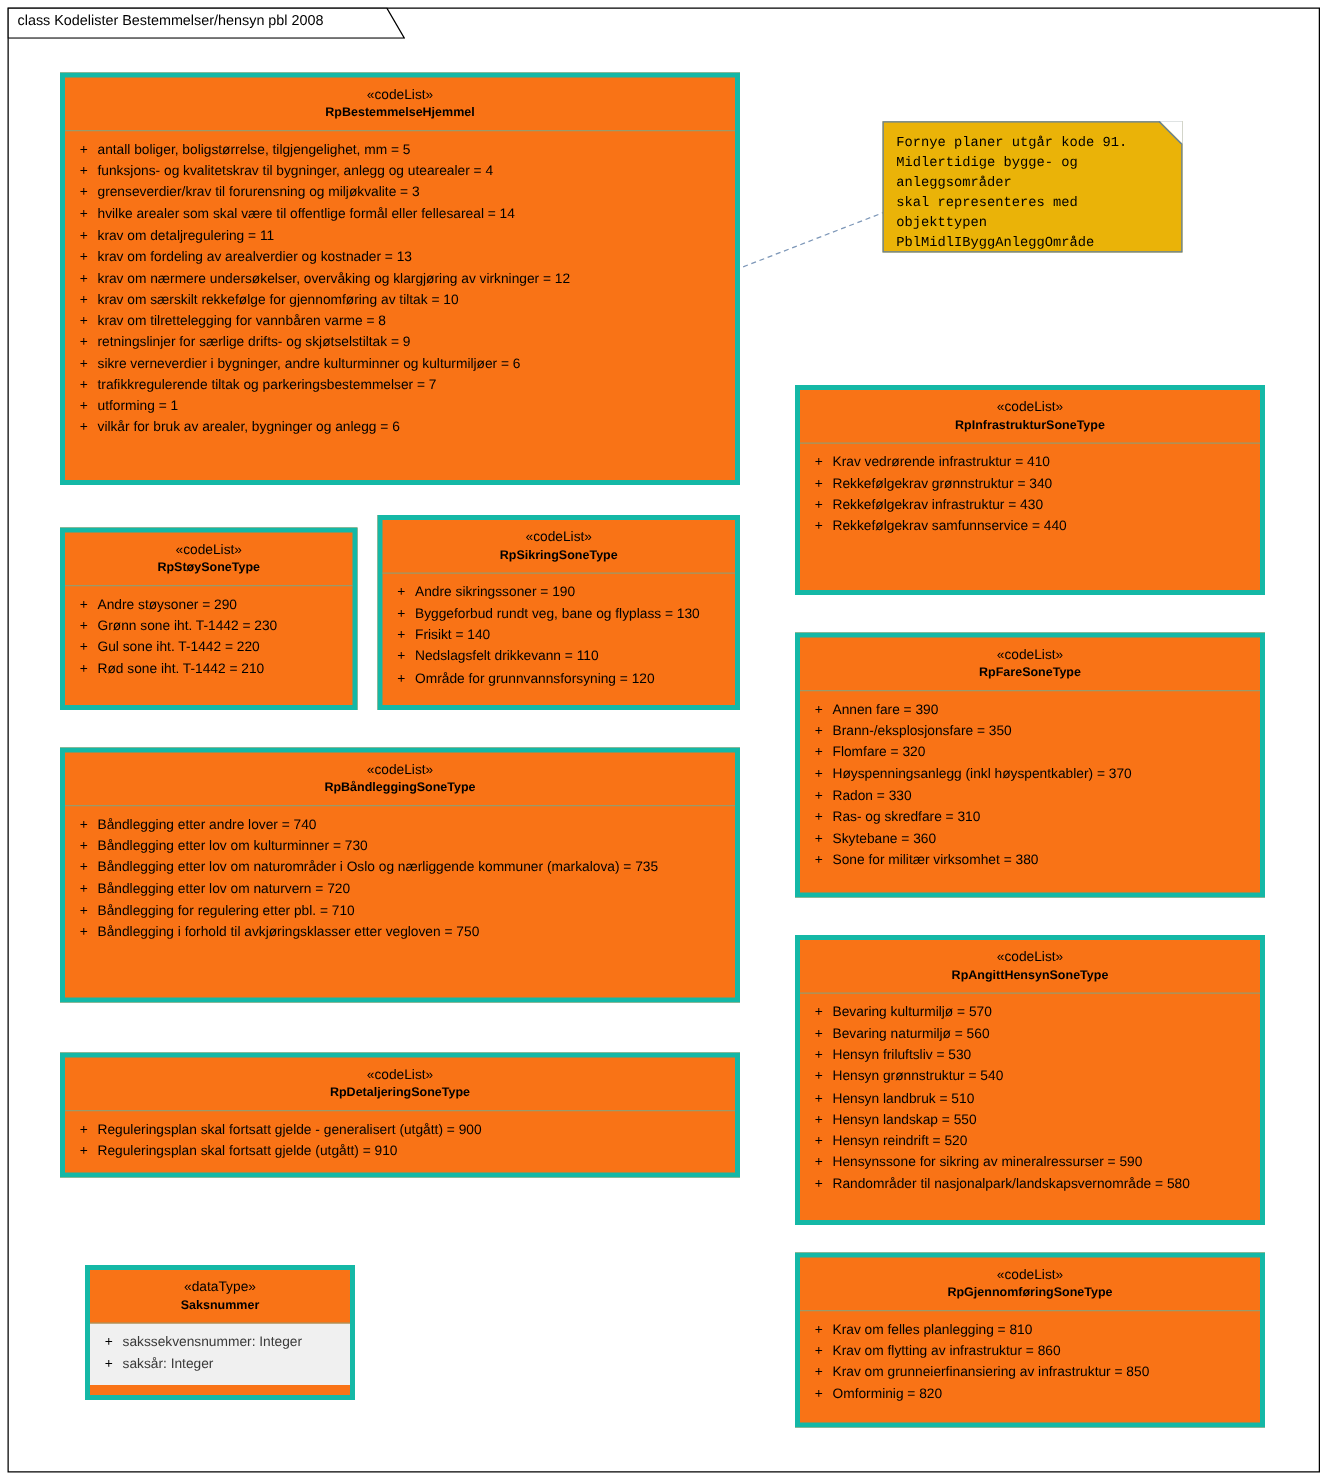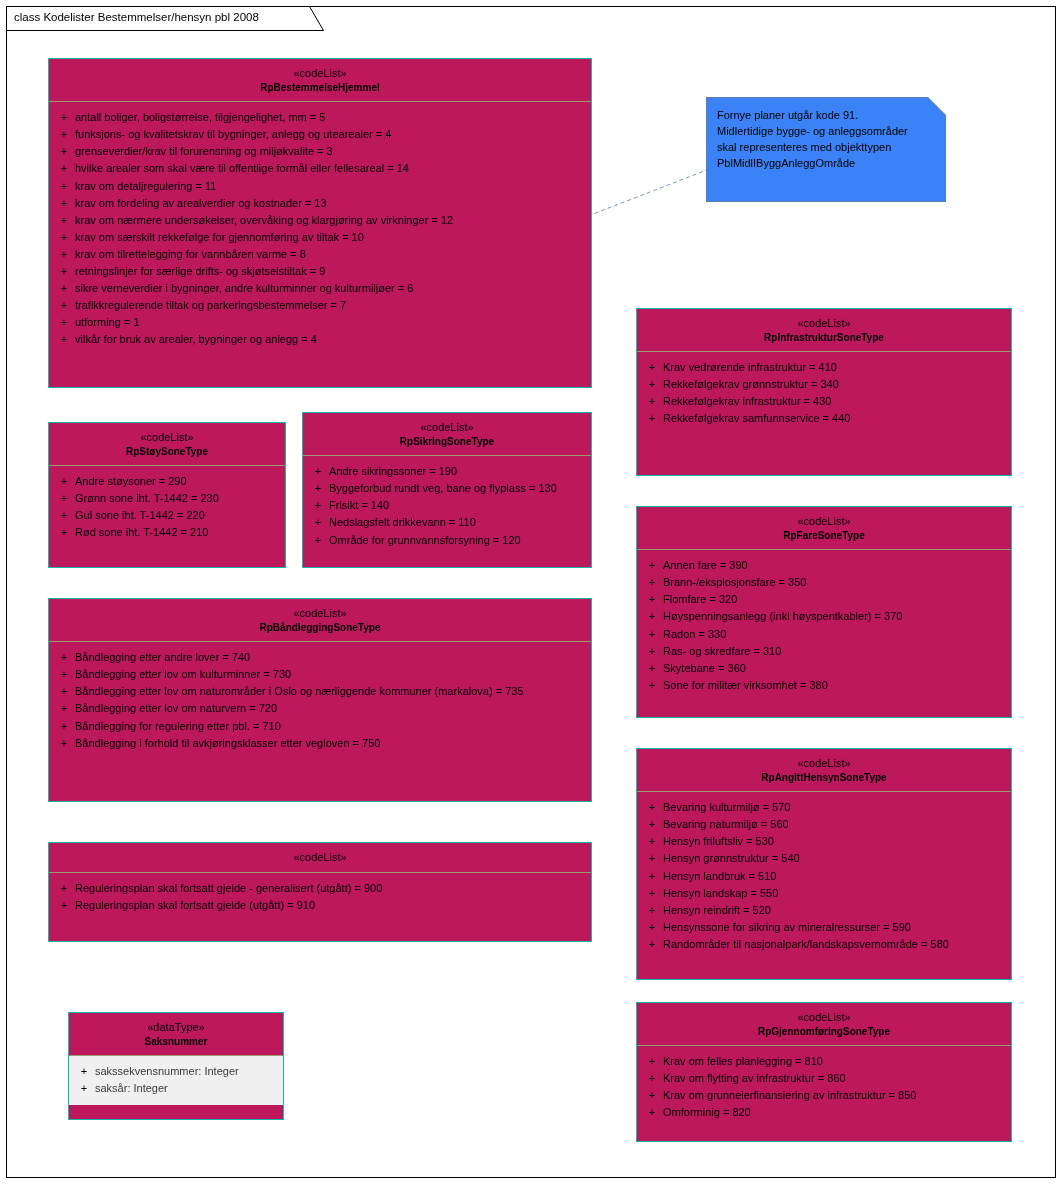--- a/index.html
+++ b/index.html
@@ -30,22 +30,22 @@
   .frame-tab-shape {
     position: absolute;
     left: 6px;
     top: 6px;
     width: 318px;
     height: 25px;
   }
   
   .uml {
     position: absolute;
-    background: #be185d;
-    border: 1px solid #14b8a6;
+    background: #f97316;
+    border: 4px solid #14b8a6;
     box-sizing: border-box;
   }
   .uml .head {
     padding: 7px 6px 7px 6px;
     text-align: center;
     line-height: 1.35;
   }
   .uml .stereo {
     font-size: 11px;
     color: #000000;
@@ -81,27 +81,28 @@
     flex: 1 1 auto;
   }
   .dt .body {
     background: #f0f0f0;
   }
   .dt .attr .txt { color: #3a3a3a; }
 
   
   .note {
     position: absolute;
-    background: #3b82f6;
+    background: #eab308;
     border: 1px solid #5b7fa6;
     box-sizing: border-box;
     font-size: 11px;
     color: #000000;
     line-height: 1.45;
     padding: 10px 10px 8px 10px;
+    font-family: Liberation Mono, monospace;
   }
   .note-corner-cut {
     position: absolute;
     right: -1px;
     top: -1px;
     width: 0;
     height: 0;
     border-left: 18px solid transparent;
     border-top: 18px solid #ffffff;
   }
@@ -179,21 +180,21 @@
       <div class="attr">
           <span class="vis">+</span>
           <span class="txt">trafikkregulerende tiltak og parkeringsbestemmelser  = 7</span>
         </div>
       <div class="attr">
           <span class="vis">+</span>
           <span class="txt">utforming = 1</span>
         </div>
       <div class="attr">
           <span class="vis">+</span>
-          <span class="txt">vilkår for bruk av arealer, bygninger og anlegg = 4</span>
+          <span class="txt">vilkår for bruk av arealer, bygninger og anlegg = 6</span>
         </div>
     </div>
   </div>
 
   <div class="note" style="left:706px; top:97px; width:240px; height:105px;">
     <div class="note-corner-cut"></div>
     <svg style="position:absolute;right:-1px;top:-1px;width:19px;height:19px;" viewBox="0 0 19 19">
       <path d="M0,0 L19,19 L0,19 Z" fill="none"></path>
       <line x1="0" y1="0" x2="18" y2="18" stroke="#5b7fa6" stroke-width="1"></line>
     </svg>
@@ -403,20 +404,21 @@
       <div class="attr">
           <span class="vis">+</span>
           <span class="txt">Randområder til nasjonalpark/landskapsvernområde = 580</span>
         </div>
     </div>
   </div>
 
   <div class="uml" style="left:48px; top:842px; width:544px; height:100px;">
     <div class="head">
       <div class="stereo">«codeList»</div>
+      <div class="name">RpDetaljeringSoneType</div>
     </div>
     <div class="sep"></div>
     <div class="body">
       <div class="attr">
           <span class="vis">+</span>
           <span class="txt">Reguleringsplan skal fortsatt gjelde - generalisert (utgått) = 900</span>
         </div>
       <div class="attr">
           <span class="vis">+</span>
           <span class="txt">Reguleringsplan skal fortsatt gjelde (utgått) = 910</span>

